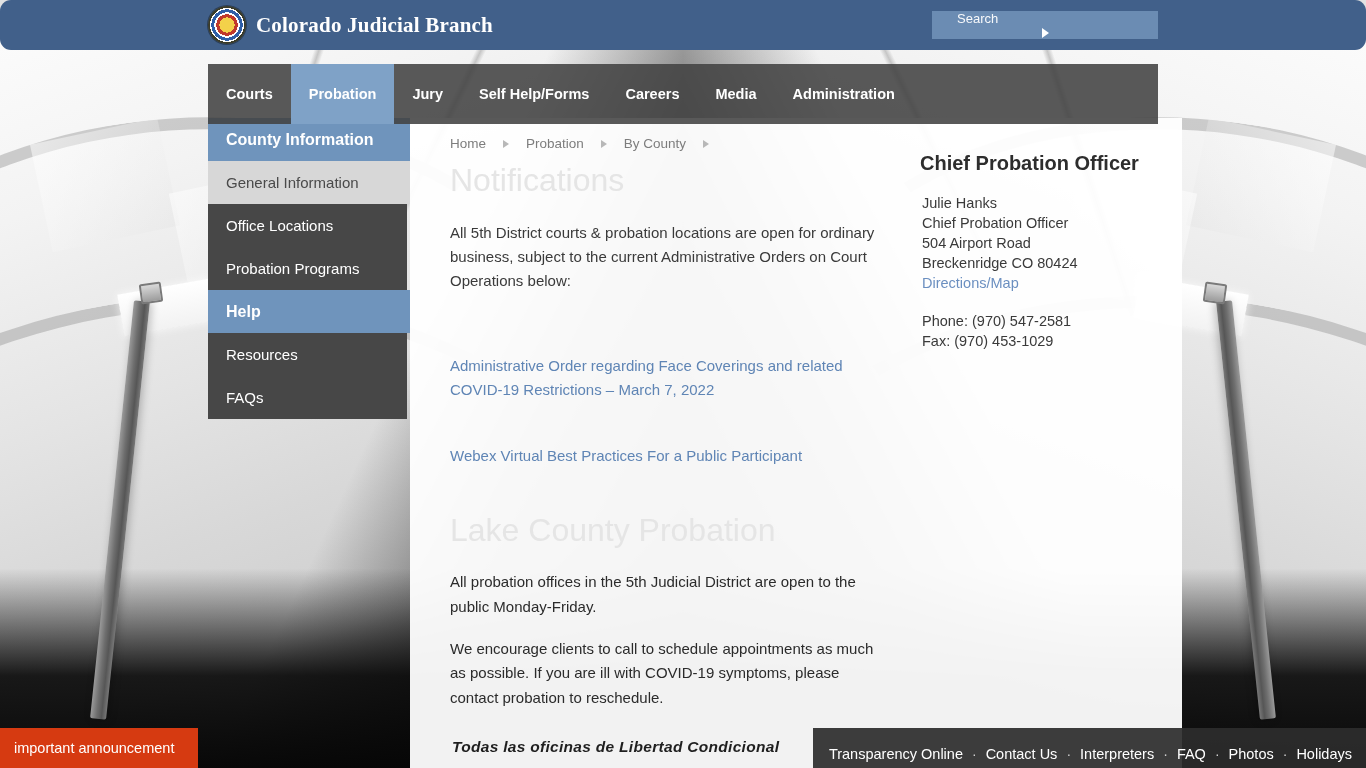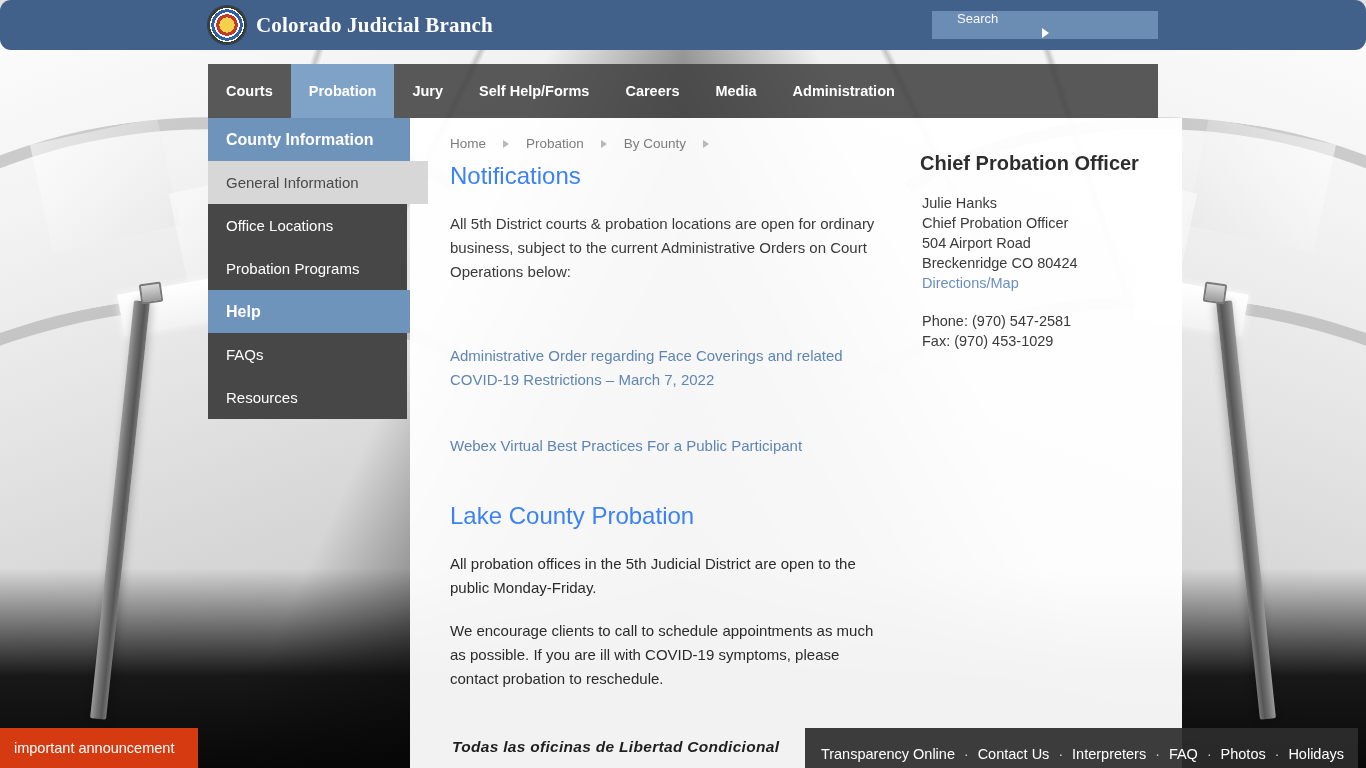--- a/index.html
+++ b/index.html
@@ -120,21 +120,21 @@
   }
   .tri-right {
     width: 0; height: 0;
     border-left: 7px solid #ffffff;
     border-top: 5px solid transparent;
     border-bottom: 5px solid transparent;
   }
 
   
   .topnav {
-    position: absolute; top: 64px; left: 208px; width: 950px; height: 54px;
+    position: absolute; top: 64px; left: 208px; width: 950px; height: 60px;
     background: rgba(66,66,66,.88);
     display: flex; align-items: stretch;
     z-index: 18;
   }
   .navitem {
     display: flex; align-items: center; justify-content: center;
     color: #ffffff; font-size: 14.5px; font-weight: bold;
     cursor: pointer; padding: 0 18px;
     white-space: nowrap;
     font-family: "Liberation Sans", sans-serif;
@@ -162,21 +162,21 @@
     cursor: pointer;
     white-space: nowrap;
     position: relative;
   }
   .side-row.head {
     background: #6f94bc; color: #ffffff; font-weight: bold; font-size: 16px;
     width: 202px;
   }
   .side-row.current {
     background: #d7d7d7; color: #4a4a4a;
-    width: 220px;
+    width: 202px;
   }
   .side-row.dark {
     background: #474747; color: #ffffff;
     width: 199px;
   }
   .side-row.head::after {
     content: ""; position: absolute; right: -0px; top: 0; bottom: 0; width: 0;
   }
 
   
@@ -196,21 +196,21 @@
     display: inline-block;
   }
 
   
   .maincol {
     position: absolute; top: 162px; left: 450px; width: 440px;
     z-index: 16;
   }
   h1.page-h {
     margin: 0 0 22px 0;
-    font-size: 24px; font-weight: normal; color: #3b82f6;
+    font-size: 32px; font-weight: normal; color: #e5e5e5;
     line-height: 1.15;
   }
   h1.page-h.second { margin-top: 0; }
   .para {
     margin: 0 0 18px 0;
     font-size: 15px; line-height: 1.62; color: #3a3a3a;
   }
   .para.bold { font-weight: normal; color: #2b2b2b; }
   .doclink {
     display: block;
@@ -250,21 +250,21 @@
   
   .announce {
     position: absolute; left: 0; bottom: 0;
     width: 198px; height: 40px;
     background: #d63a11;
     display: flex; align-items: center; padding-left: 14px;
     color: #ffffff; font-size: 14.5px;
     z-index: 30; cursor: pointer;
   }
   .footerbar {
-    position: absolute; right: 8px; bottom: 0;
+    position: absolute; right: 0; bottom: 0;
     height: 40px;
     background: rgba(45,45,45,.92);
     display: flex; align-items: center; gap: 0;
     padding: 12px 14px 0 16px;
     z-index: 30;
   }
   .flink {
     color: #ffffff; font-size: 14.5px; text-decoration: none; cursor: pointer;
     white-space: nowrap;
   }
@@ -328,22 +328,22 @@
   </div>
 
   <div class="content-panel"></div>
 
   <div class="sidemenu">
     <div class="side-row head">County Information</div>
     <div class="side-row current">General Information</div>
     <div class="side-row dark">Office Locations</div>
     <div class="side-row dark">Probation Programs</div>
     <div class="side-row head">Help</div>
+    <div class="side-row dark">Resources</div>
     <div class="side-row dark">FAQs</div>
-    <div class="side-row dark">Resources</div>
   </div>
 
   <div class="breadcrumb">
     <span class="crumb">Home</span>
     <span class="crumb-sep"></span>
     <span class="crumb">Probation</span>
     <span class="crumb-sep"></span>
     <span class="crumb">By County</span>
     <span class="crumb-sep"></span>
   </div>

